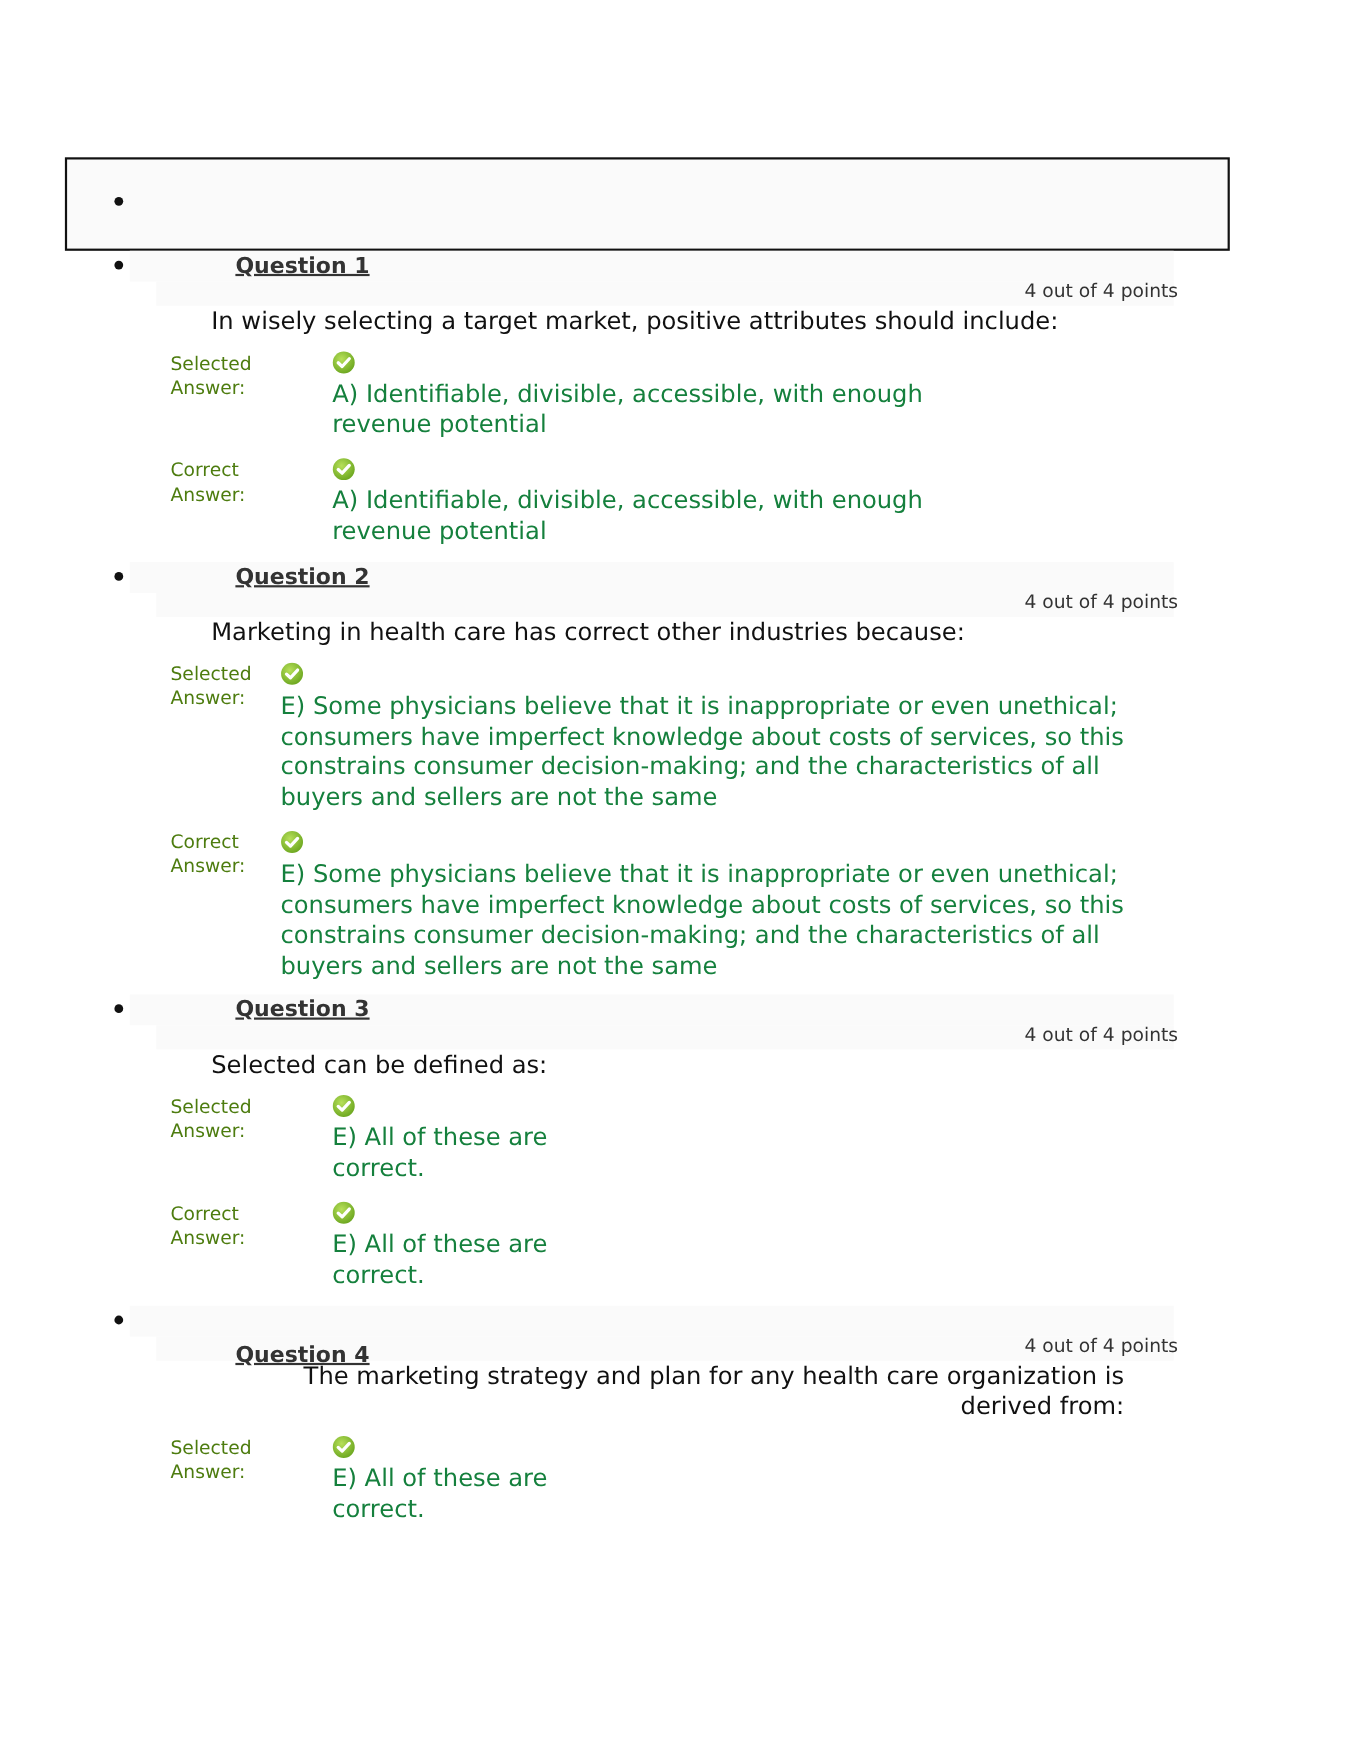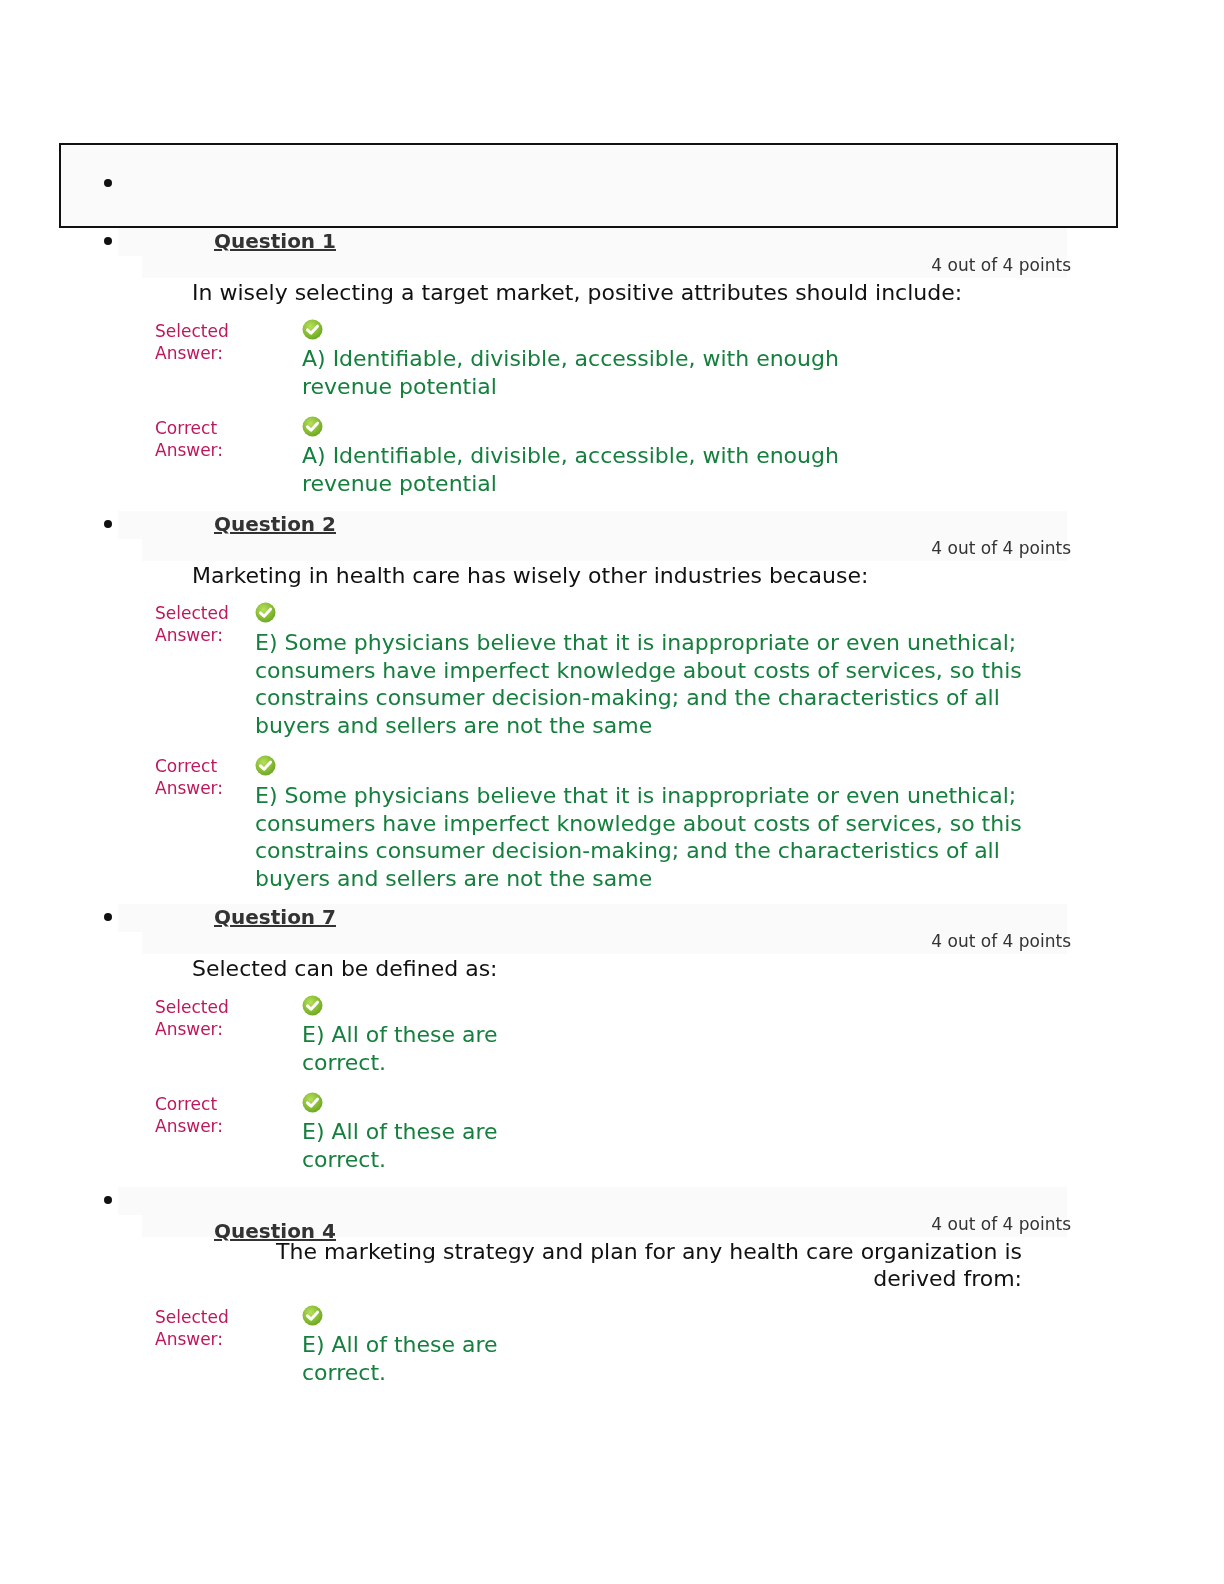--- a/index.html
+++ b/index.html
@@ -8,21 +8,21 @@
   .top-box { position: absolute; left: 59px; top: 143px; width: 1055px; height: 81px;
              border: 2px solid #111; background: #fafafa; }
   .bullet { position: absolute; width: 8px; height: 8px; border-radius: 50%; background: #111; }
   .q-title-band { position: absolute; left: 118px; width: 949px; height: 28px; background: #fafafa; }
   .q-points-band { position: absolute; left: 142px; width: 925px; height: 22px; background: #fafafa; }
   .q-title { position: absolute; left: 214px; font-size: 20px; font-weight: bold; color: #333;
              line-height: 28px; white-space: nowrap; text-decoration: underline; }
   .q-points { position: absolute; right: 153px; font-size: 17px; color: #333; line-height: 22px;
               white-space: nowrap; }
   .q-text { position: absolute; left: 148px; width: 860px; font-size: 22px; line-height: 27px; color: #111; margin-left: 44px; }
-  .ans-label { position: absolute; left: 155px; width: 95px; font-size: 17px; line-height: 22px; color: #be185d; }
+  .ans-label { position: absolute; left: 155px; width: 95px; font-size: 17px; line-height: 22px; color: #4d7c0f; }
   .ans-col { position: absolute; }
   .check { display: block; width: 21px; height: 21px; }
   .ans-text { font-size: 22px; line-height: 28px; color: #15803d; margin-top: 8px; }
 </style>
 </head>
 <body>
 
 <div class="top-box"></div>
 <div class="bullet" style="left:104px; top:179px;"></div>
 
@@ -61,21 +61,21 @@
     <path d="M5.2 10.3 L8.6 13.5 L14.8 6.8" stroke="#fff" stroke-width="2.8" fill="none" stroke-linecap="round" stroke-linejoin="round"></path>
   </svg>
   <div class="ans-text" style="margin-top:5px;">A) Identifiable, divisible, accessible, with enough revenue potential</div>
 </div>
 
 <div class="bullet" style="left:104px; top:520px;"></div>
 <div class="q-title-band" style="top:511px;"></div>
 <div class="q-points-band" style="top:539px;"></div>
 <div class="q-title" style="top:510px;">Question 2</div>
 <div class="q-points" style="top:537px;">4 out of 4 points</div>
-<div class="q-text" style="top:562px;">Marketing in health care has wisely other industries because:</div>
+<div class="q-text" style="top:562px;">Marketing in health care has correct other industries because:</div>
 
 <div class="ans-label" style="top:602px;">
   <div>Selected</div>
   <div>Answer:</div>
 </div>
 <div class="ans-col" style="left:255px; top:602px; width:770px;">
   <svg class="check" viewBox="0 0 20 20">
     <circle cx="10" cy="10" r="9.5" fill="url(#g1)"></circle>
     <path d="M5.2 10.3 L8.6 13.5 L14.8 6.8" stroke="#fff" stroke-width="2.8" fill="none" stroke-linecap="round" stroke-linejoin="round"></path>
   </svg>
@@ -90,21 +90,21 @@
   <svg class="check" viewBox="0 0 20 20">
     <circle cx="10" cy="10" r="9.5" fill="url(#g1)"></circle>
     <path d="M5.2 10.3 L8.6 13.5 L14.8 6.8" stroke="#fff" stroke-width="2.8" fill="none" stroke-linecap="round" stroke-linejoin="round"></path>
   </svg>
   <div class="ans-text" style="margin-top:6px; line-height:27.5px;">E) Some physicians believe that it is inappropriate or even unethical; consumers have imperfect knowledge about costs of services, so this constrains consumer decision-making; and the characteristics of all buyers and sellers are not the same</div>
 </div>
 
 <div class="bullet" style="left:104px; top:913px;"></div>
 <div class="q-title-band" style="top:904px;"></div>
 <div class="q-points-band" style="top:932px;"></div>
-<div class="q-title" style="top:903px;">Question 7</div>
+<div class="q-title" style="top:903px;">Question 3</div>
 <div class="q-points" style="top:930px;">4 out of 4 points</div>
 <div class="q-text" style="top:955px;">Selected can be defined as:</div>
 
 <div class="ans-label" style="top:996px;">
   <div>Selected</div>
   <div>Answer:</div>
 </div>
 <div class="ans-col" style="left:302px; top:995px; width:225px;">
   <svg class="check" viewBox="0 0 20 20">
     <circle cx="10" cy="10" r="9.5" fill="url(#g1)"></circle>

